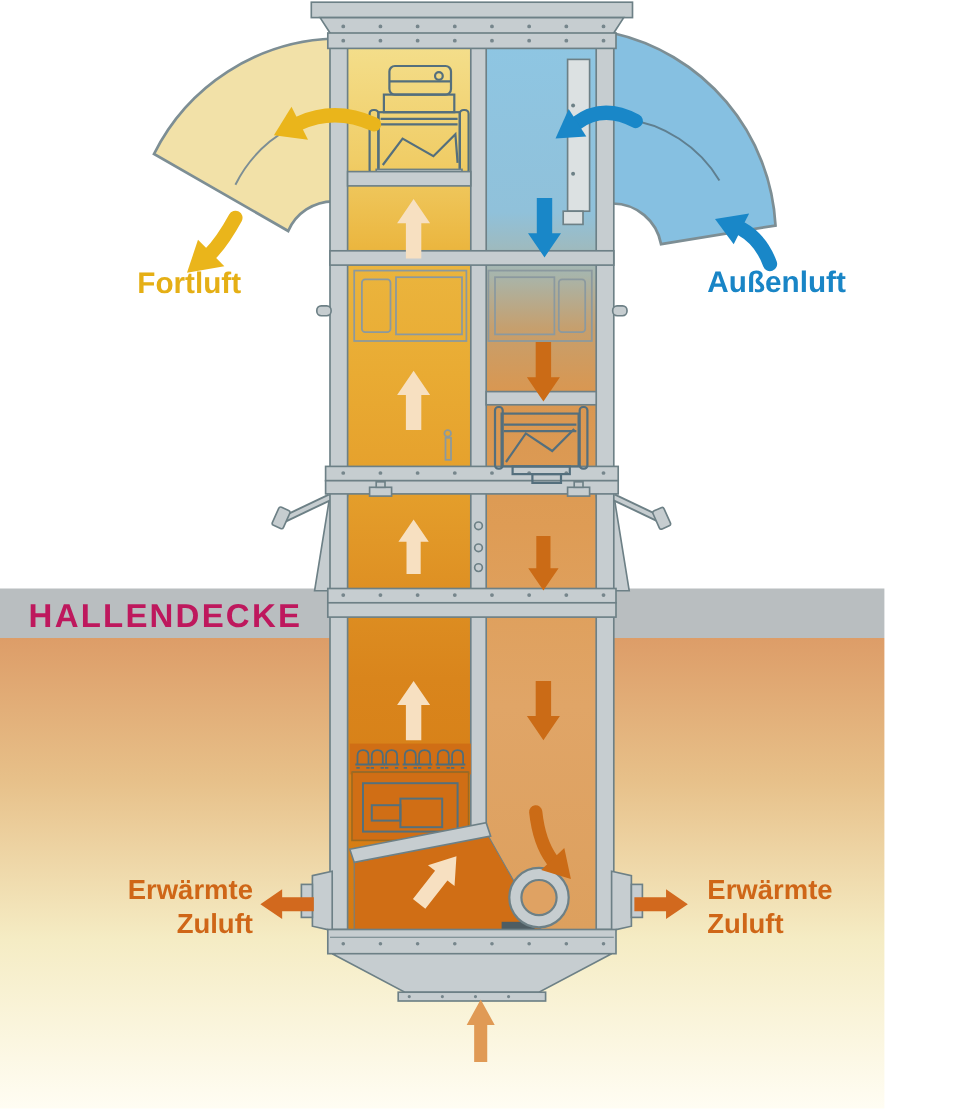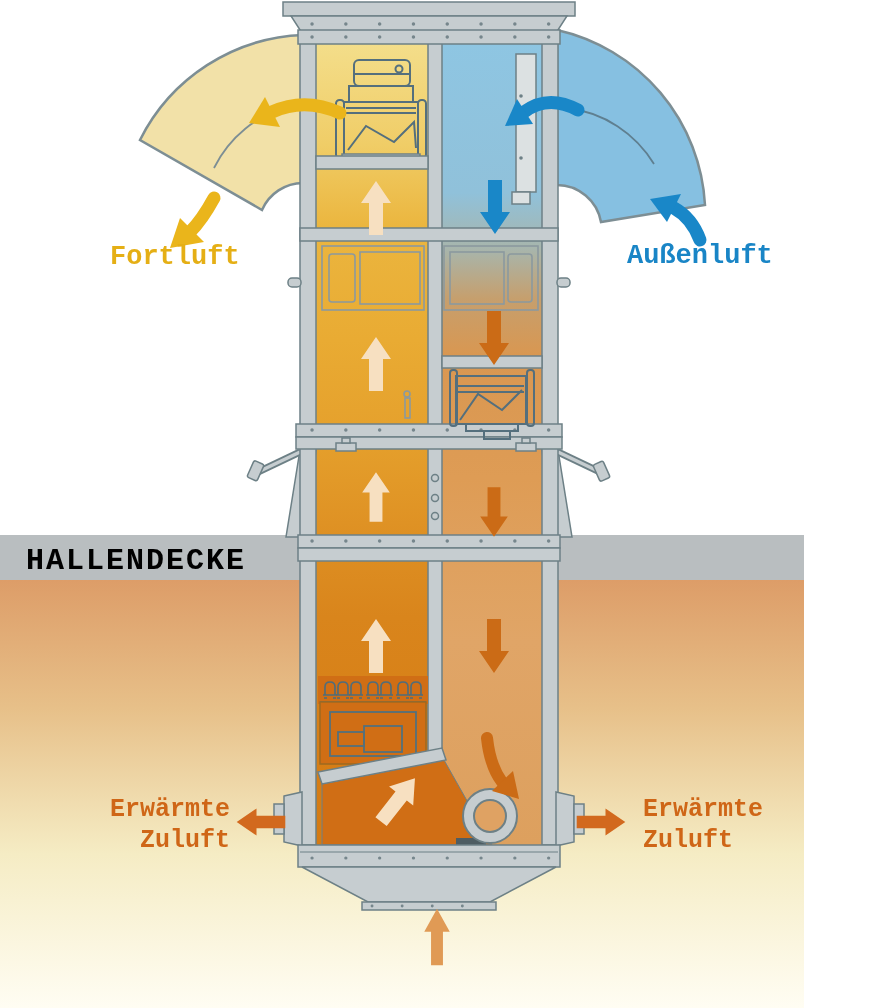--- a/index.html
+++ b/index.html
@@ -1,29 +1,29 @@
 <!DOCTYPE html>
 <html style="--fortluft-text: #e5af15; --aussenluft-text: #1985c6; --zuluft-text: #cf6617; --abluft-text: #e0914c; --hallendecke-band: #b9bec0; --gold-arrow: #eab51b; --blue-arrow: #1987c8; --cream-arrow: #f7e0c1; --supply-arrow: #cb6b16; --zuluft-arrow: #d2691e; --abluft-arrow: #e09a55; --frame-gray: #c6cdd0; --frame-stroke: #6d8086; --exhaust-channel-top: #f4e08f; --exhaust-channel-bottom: #d57a12; --outside-channel-top: #8ec6e3; --supply-channel-orange: #dfa263; --wedge-yellow: #f2e1a8; --wedge-blue: #86c0e1; --burner-box-orange: #d06e15;"><head>
 <meta charset="utf-8">
 <style>
   html,body{margin:0;padding:0;background:#fff;}
   #stage{position:relative;width:804px;height:1008px;overflow:hidden;
-         font-family:Liberation Mono, monospace;background:#ffffff;}
+         font-family:Liberation Sans, sans-serif;background:#ffffff;}
   .ceiling-band{position:absolute;left:0;top:535px;width:872px;height:45px;
                 background:var(--hallendecke-band,#b9bec0);}
   .bg-hall{position:absolute;left:0;top:580px;width:872px;height:428px;
            background:linear-gradient(180deg,#dd9d68 0%,#e7c089 30%,#f5ecc4 64%,#fffdf3 100%);}
   svg{position:absolute;left:0;top:0;}
   .lbl{position:absolute;font-weight:bold;line-height:1.15;}
   .lbl-fortluft{left:110px;top:242px;width:124px;text-align:center;font-size:27px;
                 color:var(--fortluft-text,#e5af15);}
-  .lbl-aussenluft{left:627px;top:241px;width:130px;text-align:center;font-size:27px;
+  .lbl-aussenluft{left:641px;top:241px;width:130px;text-align:center;font-size:27px;
                 color:var(--aussenluft-text,#1985c6);}
   .lbl-hallendecke{left:26px;top:544px;font-size:30px;letter-spacing:2px;
-                color:#000000;}
+                color:#be185d;}
   .lbl-zuluft-left{left:88px;top:794px;width:142px;text-align:right;font-size:25px;line-height:1.25;
                 color:var(--zuluft-text,#cf6617);}
   .lbl-zuluft-right{left:643px;top:794px;width:142px;text-align:left;font-size:25px;line-height:1.25;
                 color:var(--zuluft-text,#cf6617);}
   .lbl-abluft{left:277px;top:967px;width:320px;text-align:center;font-size:26px;
                 color:var(--abluft-text,#e0914c);}
 </style>
 </head>
 <body>
 

